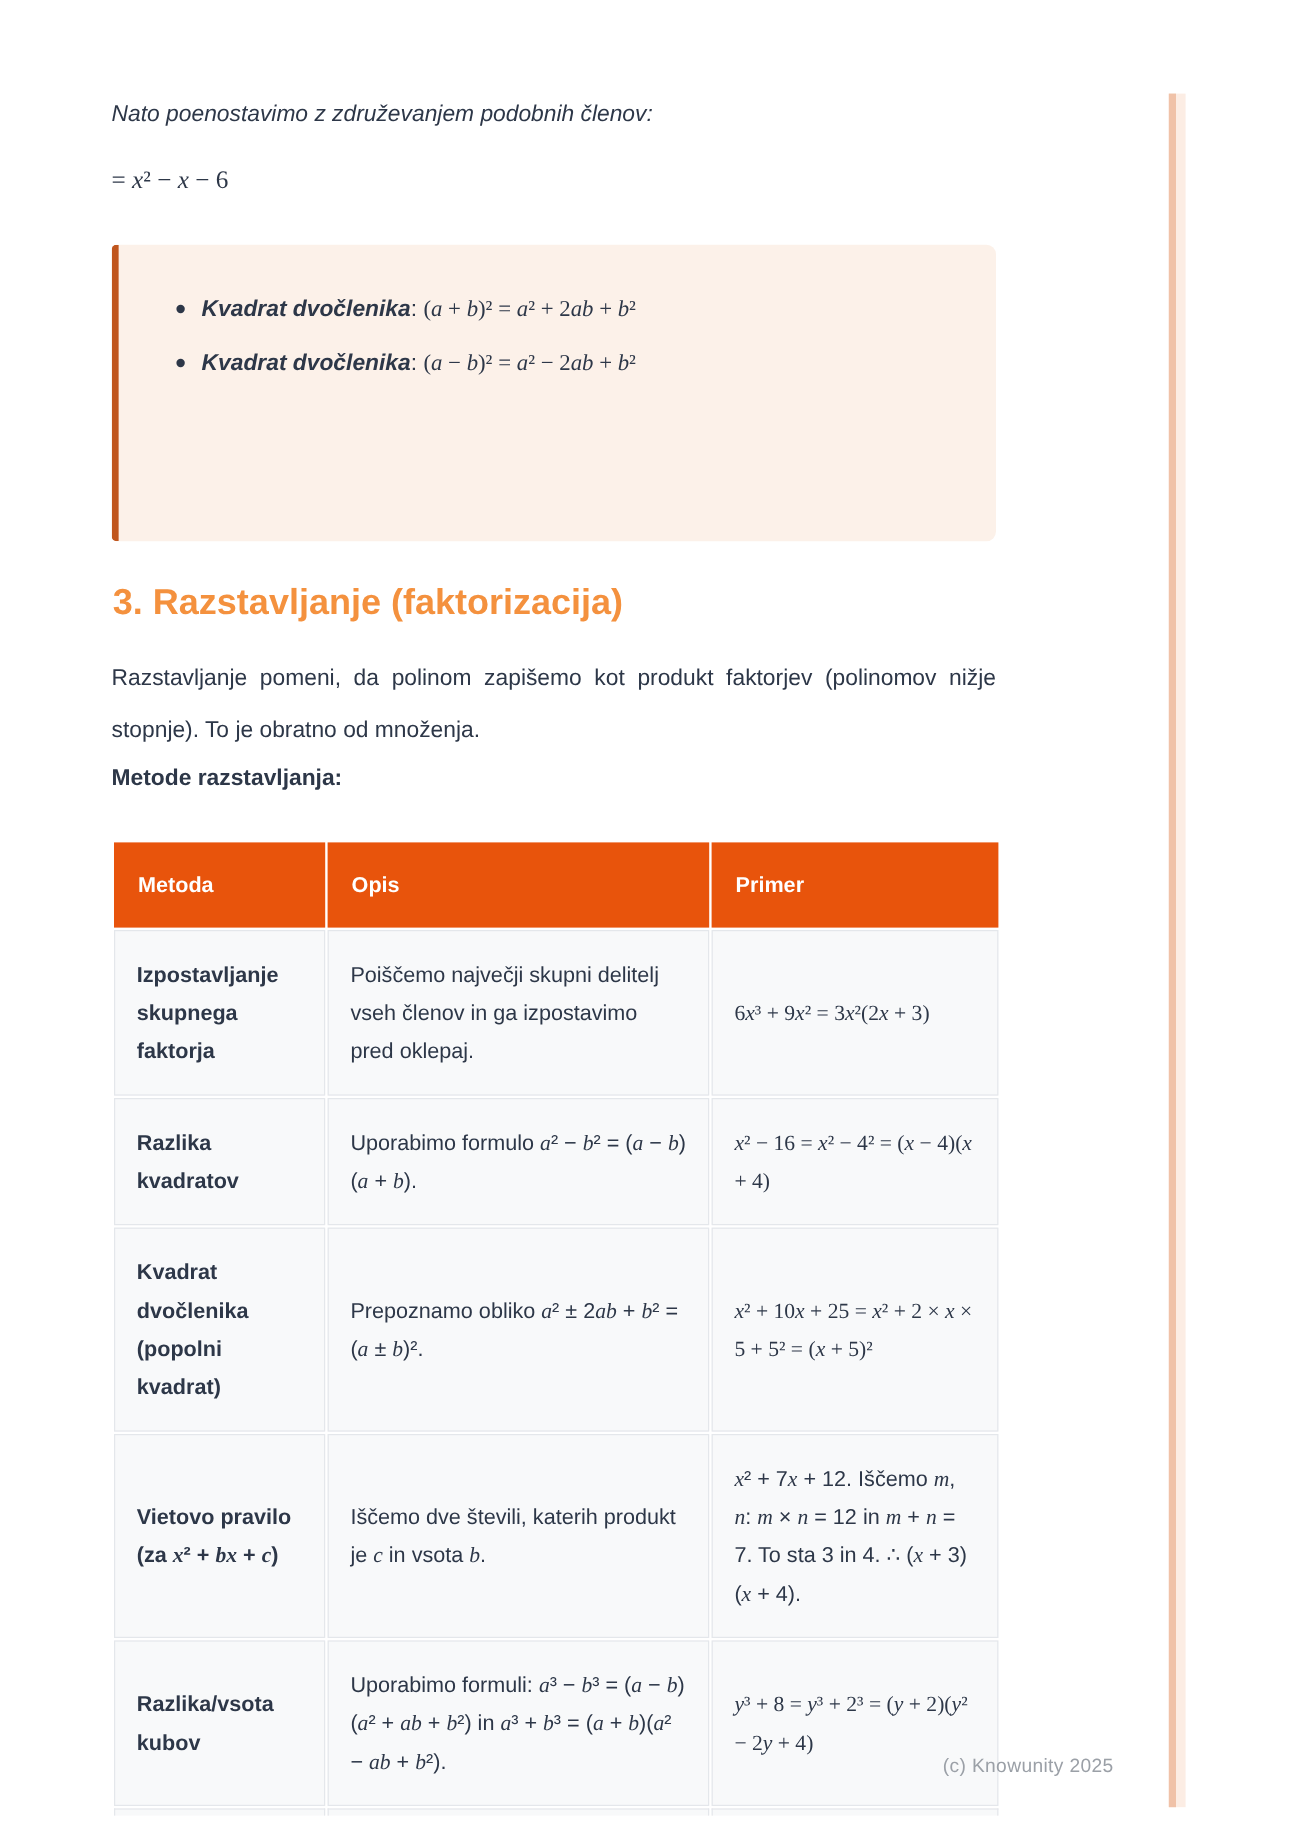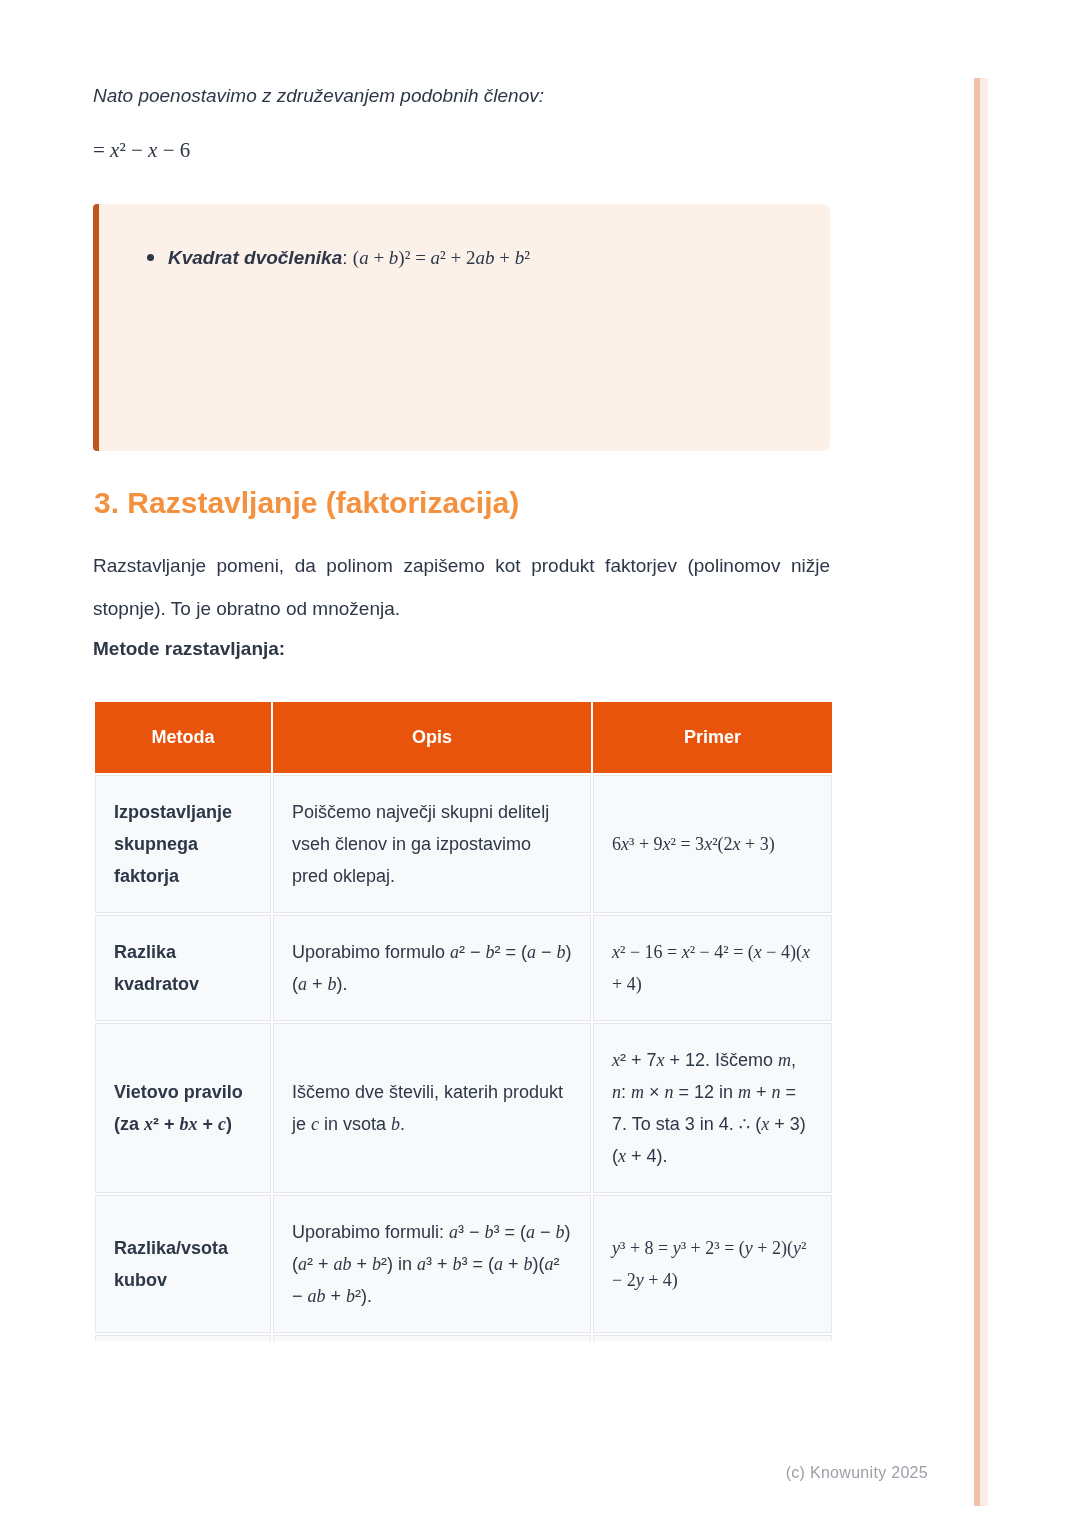--- a/index.html
+++ b/index.html
@@ -22,21 +22,21 @@
   .dot{position:absolute;left:16px;top:11px;width:7px;height:7px;border-radius:50%;background:#2d3748;}
   .b-label{font-weight:700;font-style:italic;}
   
   .h2{position:absolute;top:458px;left:1px;margin:0;font-size:30px;font-weight:700;color:#f4913e;}
   .para{position:absolute;top:516px;left:0;width:737px;margin:0;font-size:19px;line-height:43px;text-align:justify;}
   .mlabel{position:absolute;top:610px;left:0;margin:0;font-size:19px;font-weight:700;}
   
   .methods-table{position:absolute;top:672px;left:0;width:737px;table-layout:fixed;
                  border-collapse:separate;border-spacing:2px;}
   .methods-table th{background:#e8540c;color:#ffffff;font-size:18px;font-weight:700;
-                    text-align:center;padding:25px 20px;line-height:21px;}
+                    text-align:left;padding:25px 20px;line-height:21px;}
   .methods-table td{background:#f8f9fa;border:1px solid #e4e7eb;padding:20px 18px;
                     font-size:18px;line-height:32px;vertical-align:middle;}
   .methods-table td.metoda{font-weight:700;}
   .methods-table tr.sliver td{padding:0;height:5px;border-bottom:none;}
   
   .footer{position:absolute;right:60px;top:1436px;font-size:16px;color:#9ba0a7;z-index:3;letter-spacing:0.3px;}
 </style>
 </head>
 <body>
 
@@ -49,20 +49,23 @@
     <p class="intro">Nato poenostavimo z združevanjem podobnih členov:</p>
 
     <p class="intro-formula formula">= <i class="mv">x</i>² − <i class="mv">x</i> − 6</p>
 
     <div class="callout">
 
       <div class="bullet">
         <span class="dot"></span><span class="b-label">Kvadrat dvočlenika</span><span>: </span><span class="formula">(<i class="mv">a</i> + <i class="mv">b</i>)² = <i class="mv">a</i>² + 2<i class="mv">ab</i> + <i class="mv">b</i>²</span>
       </div>
 
+      <div class="bullet">
+        <span class="dot"></span><span class="b-label">Kvadrat dvočlenika</span><span>: </span><span class="formula">(<i class="mv">a</i> − <i class="mv">b</i>)² = <i class="mv">a</i>² − 2<i class="mv">ab</i> + <i class="mv">b</i>²</span>
+      </div>
 
     </div>
 
     <h2 class="h2">3. Razstavljanje (faktorizacija)</h2>
 
     <p class="para">Razstavljanje pomeni, da polinom zapišemo kot produkt faktorjev (polinomov nižje stopnje). To je obratno od množenja.</p>
 
     <p class="mlabel">Metode razstavljanja:</p>
 
     <table class="methods-table">
@@ -83,20 +86,25 @@
           <td class="metoda">Izpostavljanje skupnega faktorja</td>
           <td>Poiščemo največji skupni delitelj vseh členov in ga izpostavimo pred oklepaj.</td>
           <td class="formula">6<i class="mv">x</i>³ + 9<i class="mv">x</i>² = 3<i class="mv">x</i>²(2<i class="mv">x</i> + 3)</td>
         </tr>
         <tr>
           <td class="metoda">Razlika kvadratov</td>
           <td>Uporabimo formulo <i class="mv">a</i>² − <i class="mv">b</i>² = (<i class="mv">a</i> − <i class="mv">b</i>)(<i class="mv">a</i> + <i class="mv">b</i>).</td>
           <td class="formula"><i class="mv">x</i>² − 16 = <i class="mv">x</i>² − 4² = (<i class="mv">x</i> − 4)(<i class="mv">x</i> + 4)</td>
         </tr>
         <tr>
+          <td class="metoda">Kvadrat dvočlenika (popolni kvadrat)</td>
+          <td>Prepoznamo obliko <i class="mv">a</i>² ± 2<i class="mv">ab</i> + <i class="mv">b</i>² = (<i class="mv">a</i> ± <i class="mv">b</i>)².</td>
+          <td class="formula"><i class="mv">x</i>² + 10<i class="mv">x</i> + 25 = <i class="mv">x</i>² + 2 × <i class="mv">x</i> × 5 + 5² = (<i class="mv">x</i> + 5)²</td>
+        </tr>
+        <tr>
           <td class="metoda">Vietovo pravilo (za <i class="mv">x</i>² + <i class="mv">bx</i> + <i class="mv">c</i>)</td>
           <td>Iščemo dve števili, katerih produkt je <i class="mv">c</i> in vsota <i class="mv">b</i>.</td>
           <td><i class="mv">x</i>² + 7<i class="mv">x</i> + 12. Iščemo <i class="mv">m</i>, <i class="mv">n</i>: <i class="mv">m</i> × <i class="mv">n</i> = 12 in <i class="mv">m</i> + <i class="mv">n</i> = 7. To sta 3 in 4. ∴ (<i class="mv">x</i> + 3)(<i class="mv">x</i> + 4).</td>
         </tr>
         <tr>
           <td class="metoda">Razlika/vsota kubov</td>
           <td>Uporabimo formuli: <i class="mv">a</i>³ − <i class="mv">b</i>³ = (<i class="mv">a</i> − <i class="mv">b</i>)(<i class="mv">a</i>² + <i class="mv">ab</i> + <i class="mv">b</i>²) in <i class="mv">a</i>³ + <i class="mv">b</i>³ = (<i class="mv">a</i> + <i class="mv">b</i>)(<i class="mv">a</i>² − <i class="mv">ab</i> + <i class="mv">b</i>²).</td>
           <td class="formula"><i class="mv">y</i>³ + 8 = <i class="mv">y</i>³ + 2³ = (<i class="mv">y</i> + 2)(<i class="mv">y</i>² − 2<i class="mv">y</i> + 4)</td>
         </tr>
         <tr class="sliver">

